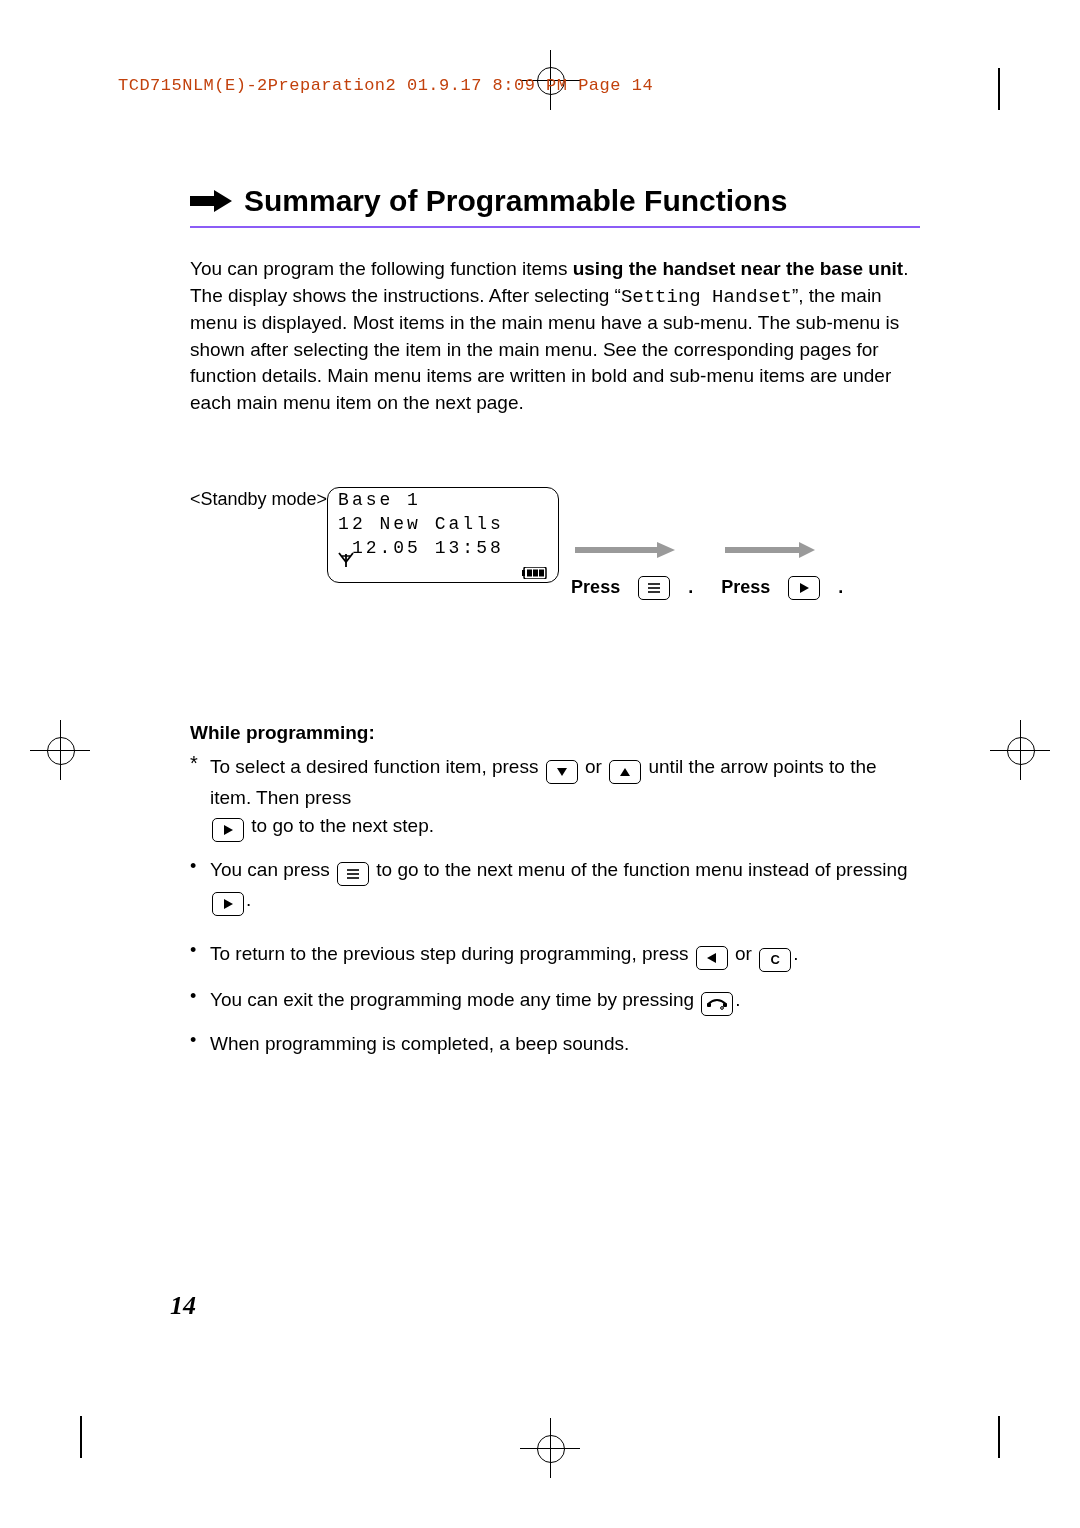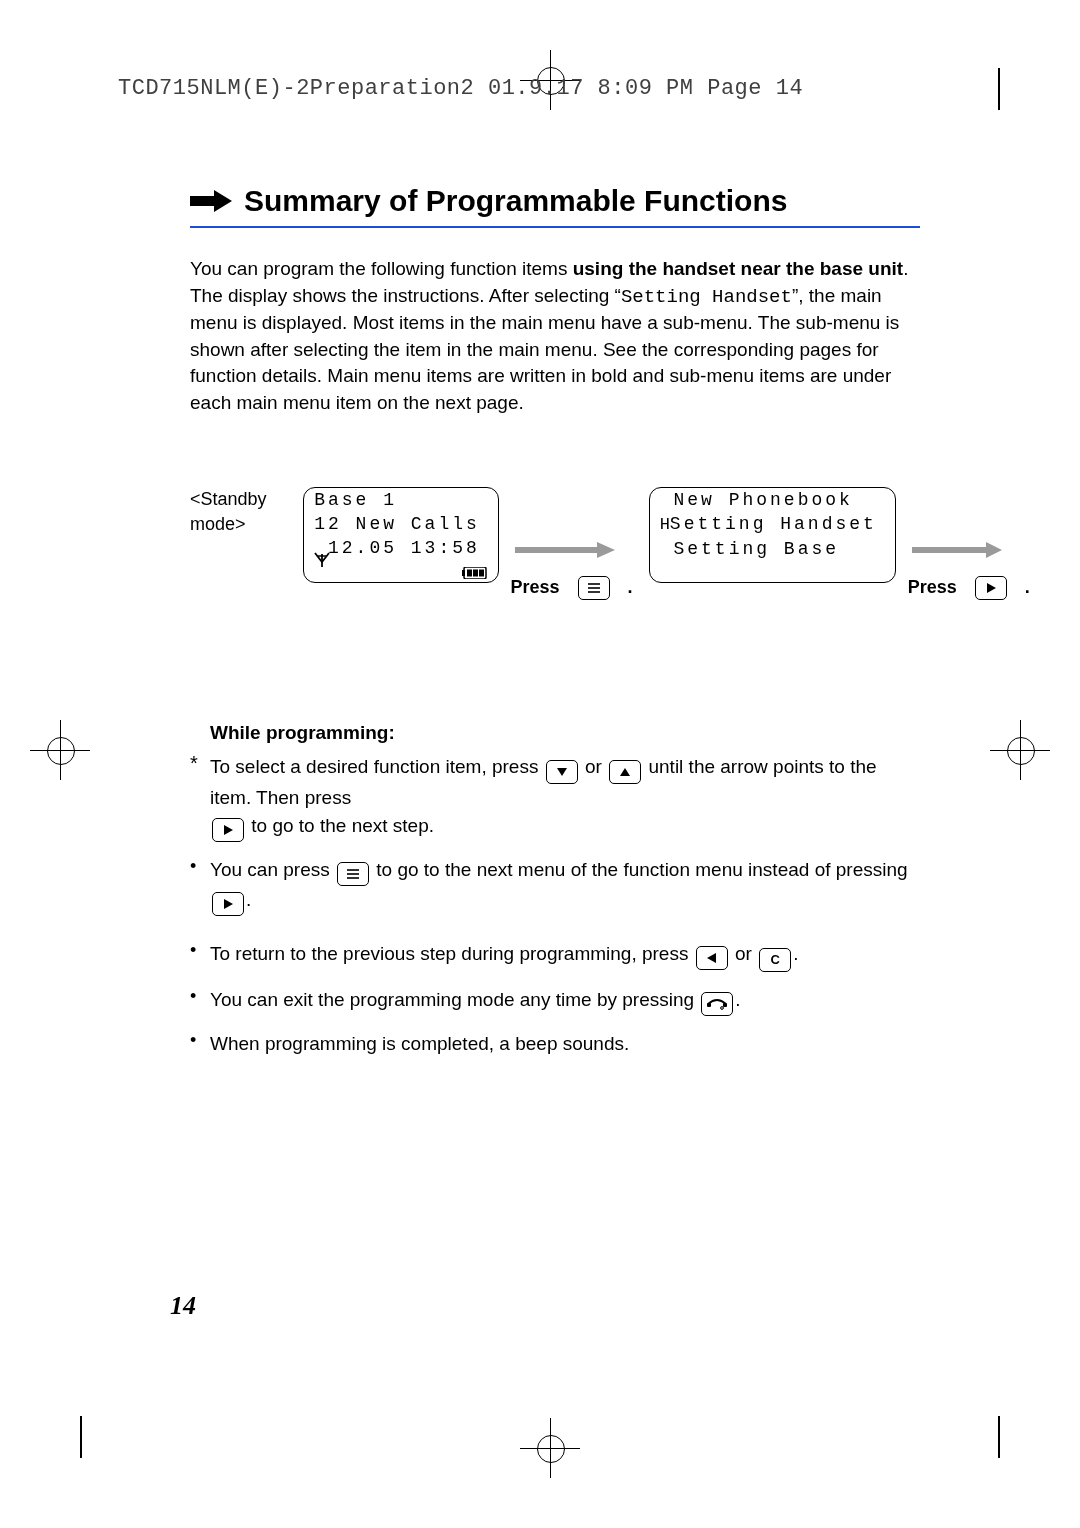--- a/index.html
+++ b/index.html
@@ -12,23 +12,23 @@
     height: 1528px;
     position: relative;
     font-size: 19px;
     line-height: 1.4;
   }
   .header-line {
     position: absolute;
     top: 74px;
     left: 118px;
     font-family: "Courier New", monospace;
-    font-size: 22px;
+    font-size: 17px;
     letter-spacing: 0.5px;
-    color: #404040;
+    color: #c2410c;
   }
   .crop-top-right { position:absolute; top:68px; right:80px; width:2px; height:42px; background:#000; }
 
   .crop-bot-left-v  { position:absolute; bottom:70px; left:80px;  width:2px; height:42px; background:#000;}
   .crop-bot-right-v { position:absolute; bottom:70px; right:80px; width:2px; height:42px; background:#000;}
 
   .reg-mark {
     position:absolute;
     width:60px; height:60px;
   }
@@ -49,21 +49,21 @@
   .content {
     position: absolute;
     top: 180px;
     left: 190px;
     width: 730px;
   }
 
   .title-row {
     display: flex;
     align-items: center;
-    border-bottom: 2px solid #1d4ed8;
+    border-bottom: 2px solid #8b5cf6;
     padding-bottom: 4px;
     margin-bottom: 28px;
   }
   .title-arrow {
     width: 42px; height: 22px; margin-right: 12px;
     display:inline-block;
   }
   .title-text {
     font-size: 30px;
     font-weight: bold;
@@ -134,21 +134,21 @@
     font-weight:normal;
     font-size:14px;
     vertical-align: middle;
     margin: 0 2px;
   }
   .btn-box svg { display:block; }
 
   .notes {
     margin-top: 120px;
   }
-  .notes-head { font-weight:bold; margin-bottom:6px;margin-left:20px; }
+  .notes-head { font-weight:bold; margin-bottom:6px; }
   .note-line {
     display:flex; align-items:flex-start; gap:6px;
     margin-bottom: 14px;
     line-height:1.5;
   }
   .note-line .star { font-size:20px; line-height:1; margin-top:0; width:14px; }
   .note-line .bullet { width:14px; font-size:18px; line-height:1.2; }
   .note-line .txt { flex:1; }
   .inline-icon { vertical-align:-4px; }
 
@@ -242,25 +242,20 @@
               <line x1="2" y1="2" x2="14" y2="2" stroke="#000" stroke-width="1.6"></line>
               <line x1="2" y1="6" x2="14" y2="6" stroke="#000" stroke-width="1.6"></line>
               <line x1="2" y1="10" x2="14" y2="10" stroke="#000" stroke-width="1.6"></line>
             </svg>
         </span>
           <span class="bold">.</span>
       </div>
     </div>
 
     <div class="screen-col">
-      <div class="lcd" style="width:225px;">
-        <div class="lcd-row"> New Phonebook</div>
-        <div class="lcd-row"><span class="pointer-h">H</span><span>Setting Handset</span></div>
-        <div class="lcd-row"> Setting Base</div>
-      </div>
     </div>
 
     <div>
       <div class="flow-arrow-long">
         <svg width="90" height="16" viewBox="0 0 90 16">
             <rect x="0" y="5" width="74" height="6" fill="#9a9a9a"></rect>
             <polygon points="74,0 90,8 74,16" fill="#9a9a9a"></polygon>
           </svg>
       </div>
       <div class="press-row small" style="margin-top:10px;">

